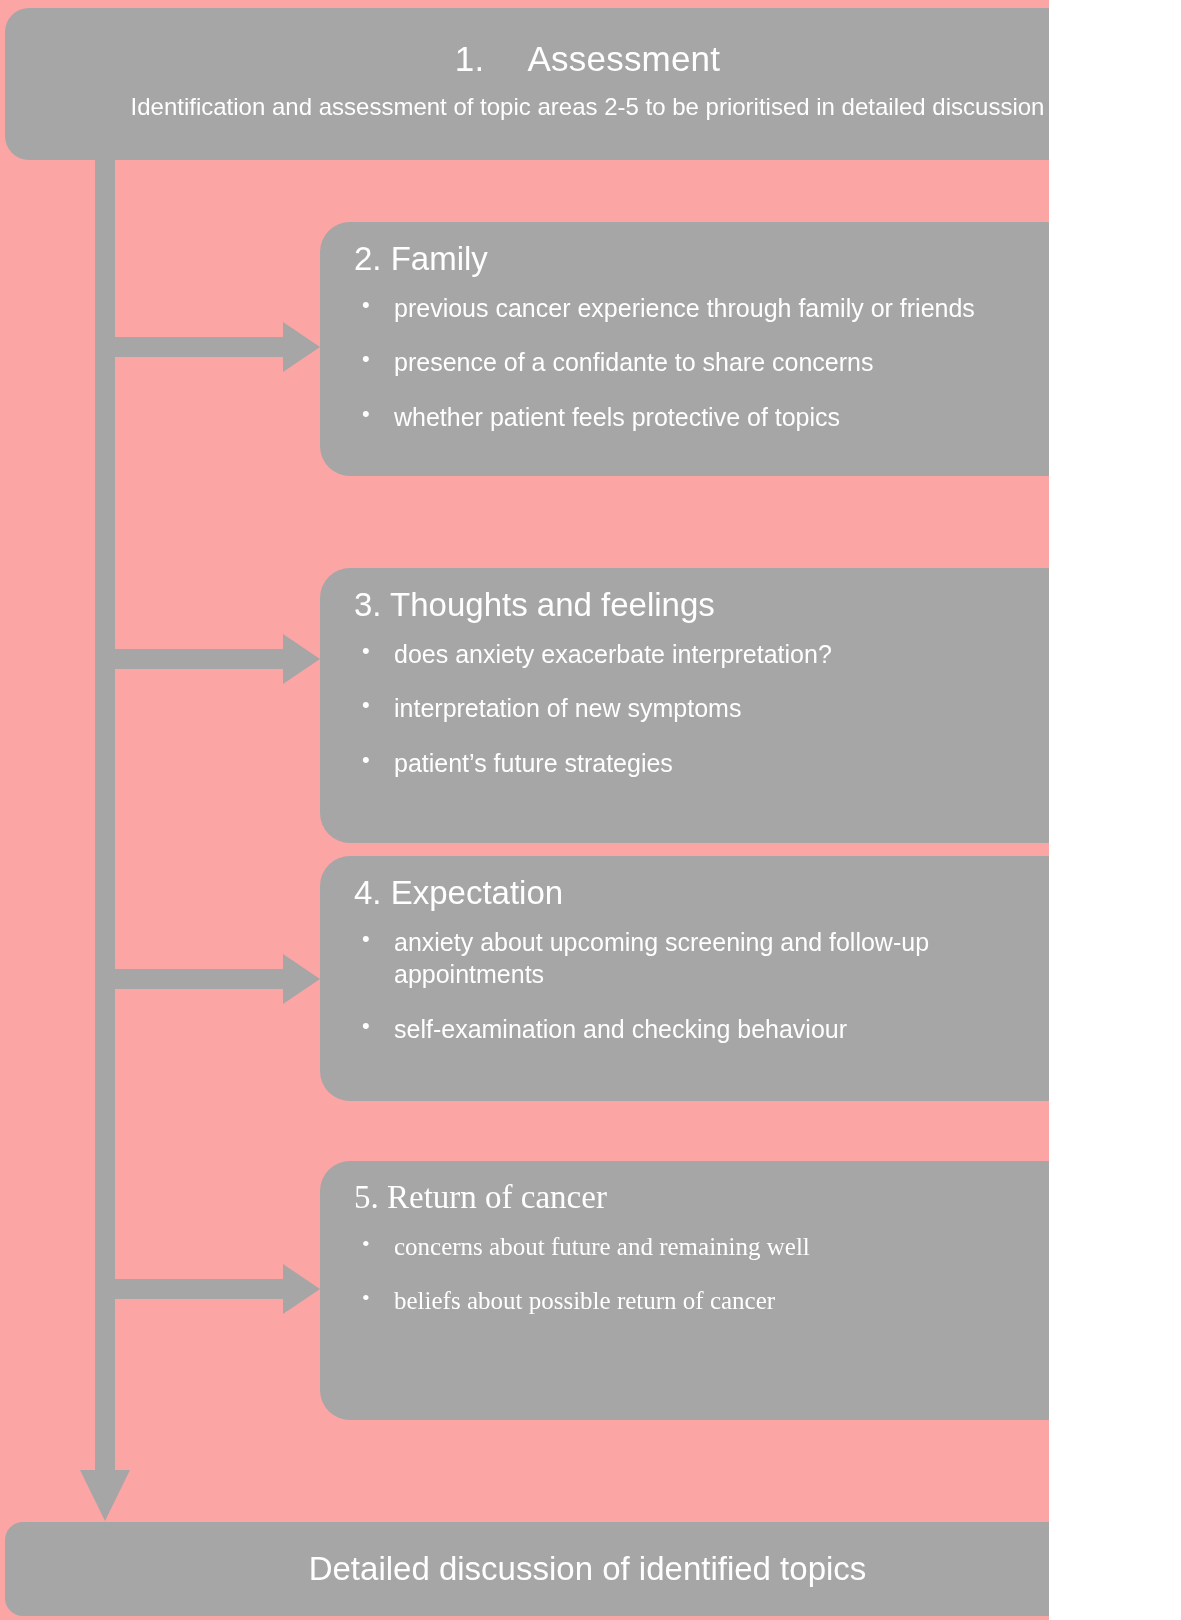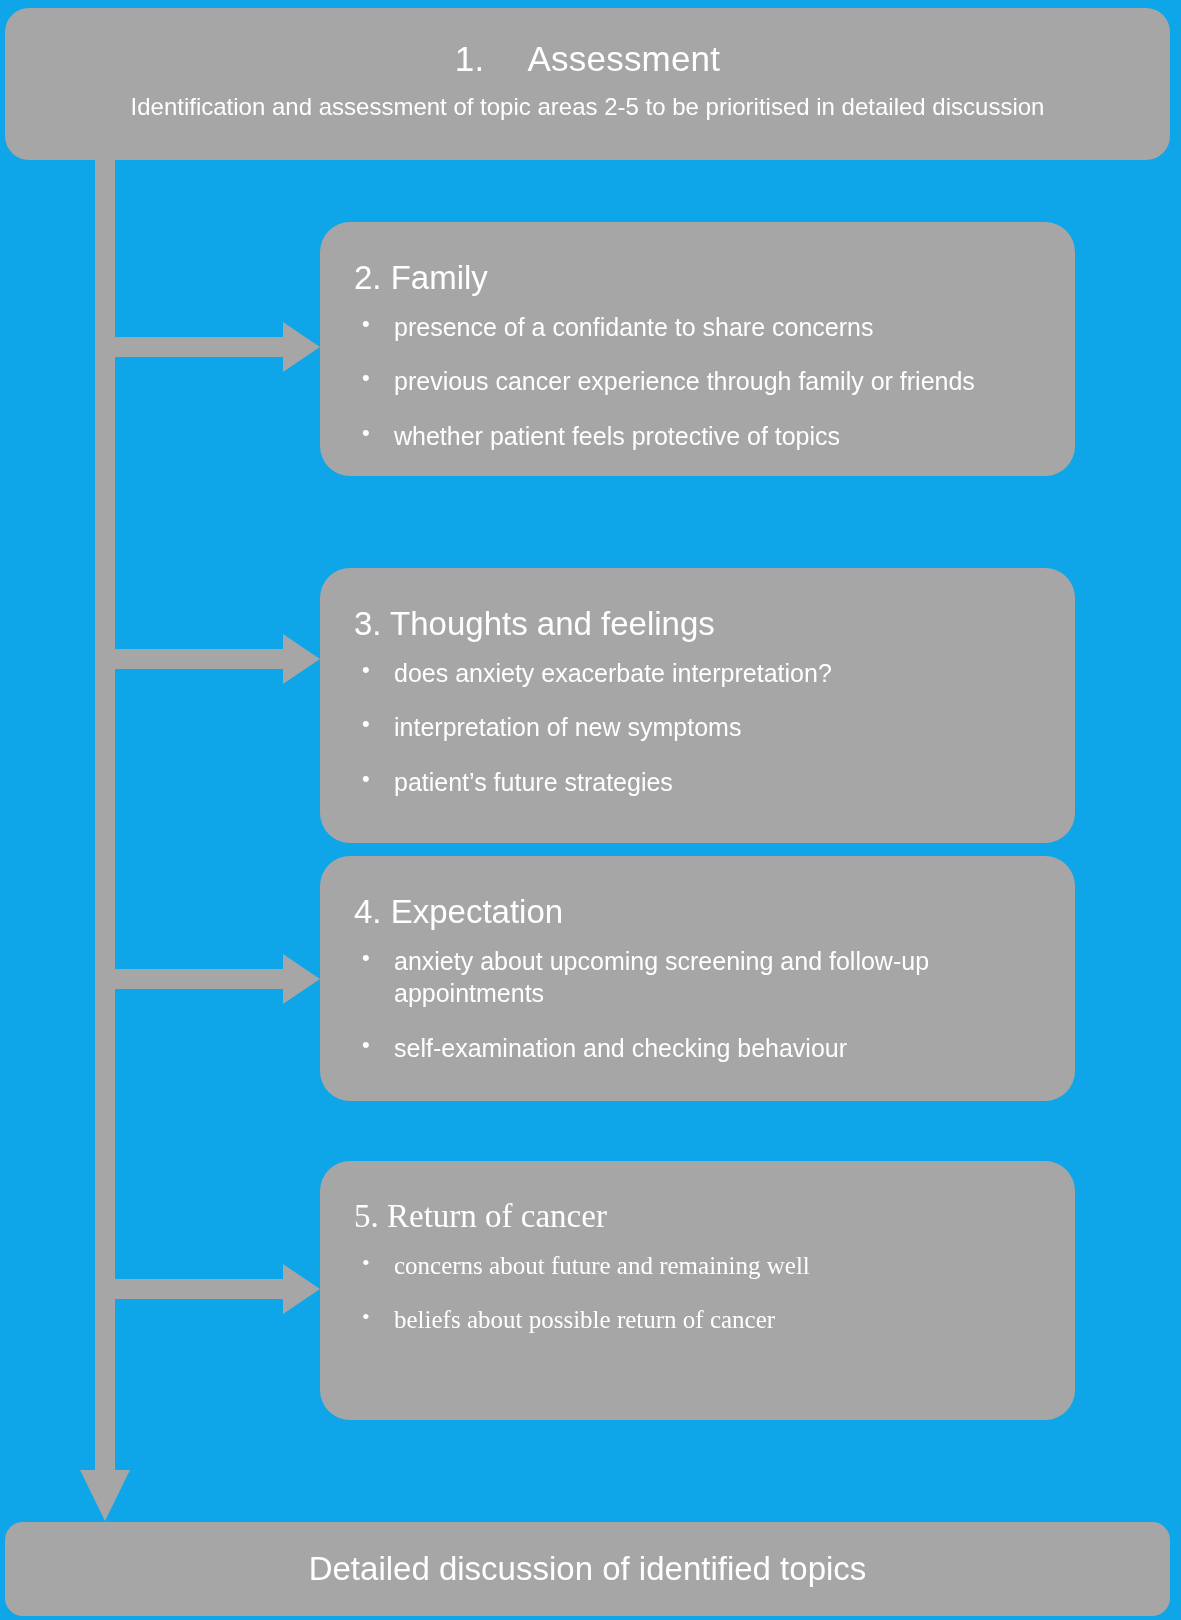--- a/index.html
+++ b/index.html
@@ -7,23 +7,23 @@
     padding: 0;
     background: #ffffff;
   }
   body {
     font-family: "Liberation Sans", sans-serif;
     -webkit-font-smoothing: antialiased;
   }
 
   #diagram {
     position: relative;
-    width: 1181px;
+    width: 1049px;
     height: 1620px;
-    background: #0ea5e9;
+    background: #fca5a5;
     overflow: hidden;
   }
 
   
   .connectors {
     position: absolute;
     left: 0;
     top: 0;
     width: 1181px;
     height: 1620px;
@@ -78,21 +78,21 @@
   }
   .box-bottom .title {
     font-size: 33px;
     line-height: 1.1;
   }
 
   
   .box-topic {
     left: 320px;
     width: 755px;
-    padding: 37px 30px 22px 30px;
+    padding: 18px 30px 22px 30px;
     border-radius: 30px;
   }
   .box-topic .topic-title {
     font-size: 33px;
     line-height: 1.15;
     margin: 0 0 14px 4px;
   }
   .box-topic ul {
     list-style: none;
     margin: 0;
@@ -158,22 +158,22 @@
   </svg>
 
   <div class="box box-top">
     <div class="title">1.  Assessment</div>
     <div class="subtitle">Identification and assessment of topic areas 2-5 to be prioritised in detailed discussion</div>
   </div>
 
   <div class="box box-topic" id="topic-2">
     <div class="topic-title">2. Family</div>
     <ul>
+      <li>previous cancer experience through family or friends</li>
       <li>presence of a confidante to share concerns</li>
-      <li>previous cancer experience through family or friends</li>
       <li>whether patient feels protective of topics</li>
     </ul>
   </div>
 
   <div class="box box-topic" id="topic-3">
     <div class="topic-title">3. Thoughts and feelings</div>
     <ul>
       <li>does anxiety exacerbate interpretation?</li>
       <li>interpretation of new symptoms</li>
       <li>patient’s future strategies</li>

